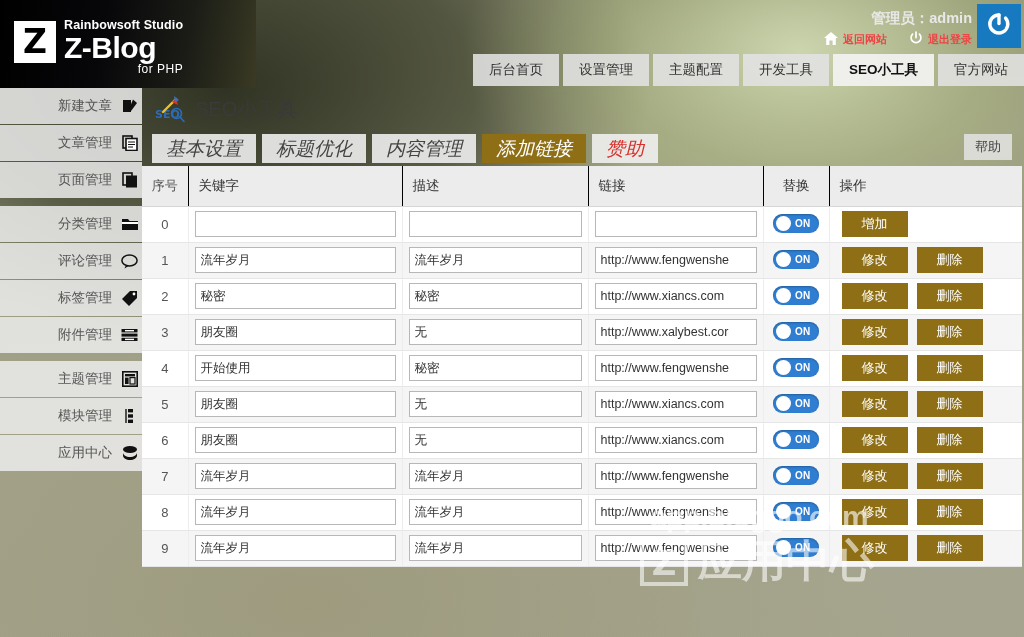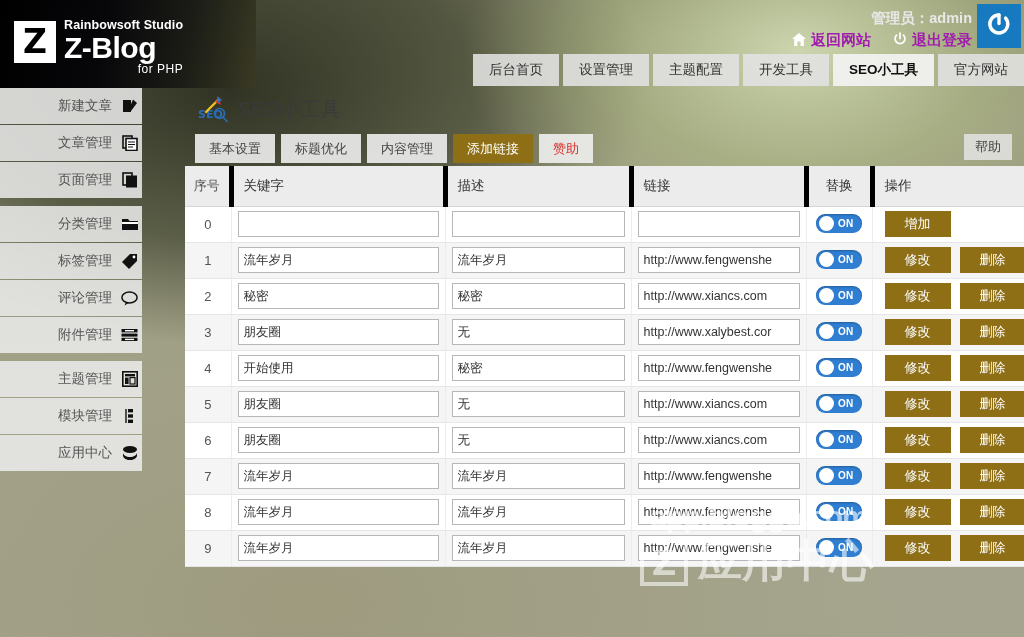--- a/index.html
+++ b/index.html
@@ -40,21 +40,21 @@
 
   .hdr-right { position: absolute; right: 0; top: 0; width: 300px; height: 52px; font-weight: bold; }
   .admin-line {
     position: absolute; right: 52px; top: 9px;
     color: #e8e8e8; font-size: 14.5px; white-space: nowrap;
   }
   .hdr-links {
     position: absolute; right: 52px; top: 31px;
     display: flex; gap: 22px; align-items: center; white-space: nowrap;
   }
-  .hdr-link { color: #a21caf; font-size: 15px; display: flex; align-items: center; gap: 5px; cursor: pointer; }
+  .hdr-link { color: #ef4444; font-size: 11px; display: flex; align-items: center; gap: 5px; cursor: pointer; }
   .power-btn {
     position: absolute; right: 3px; top: 4px; width: 44px; height: 44px;
     background: #1779bf; display: flex; align-items: center; justify-content: center;
   }
 
   
   .topnav {
     position: absolute; right: 0; top: 54px; height: 32px;
     display: flex; gap: 4px;
   }
@@ -72,50 +72,50 @@
     height: 36px; margin-bottom: 1px;
     background: rgba(235,235,235,0.86);
     display: flex; align-items: center; justify-content: flex-end;
     padding-right: 4px; gap: 9px;
     color: #555; font-size: 13.5px; cursor: pointer;
   }
   .side-item .ico { width: 17px; height: 17px; display: flex; align-items: center; justify-content: center; color: #111; }
   .side-gap { height: 7px; }
 
   
-  .main { position: absolute; left: 142px; top: 88px; width: 882px; padding-left: 43px; }
+  .main { position: absolute; left: 142px; top: 88px; width: 882px; }
   .page-head {
     height: 42px; display: flex; align-items: center; gap: 9px; padding-left: 12px;
   }
   .seo-logo { width: 32px; height: 30px; position: relative; }
   .page-title { font-size: 20px; color: #3a3a3a; }
 
   .subtabs {
     height: 36px; display: flex; align-items: center; gap: 6px; padding-left: 10px;
     position: relative;
   }
   .subtab {
-    background: rgba(238,238,238,0.9); color: #444; font-size: 13px;
-    padding: 0 14px; height: 29px; line-height: 29px; cursor: pointer;
+    background: rgba(238,238,238,0.9); color: #444; font-size: 19px;
+    padding: 0 14px; height: 29px; line-height: 29px; cursor: pointer; font-style: italic;
   }
   .subtab.active { background: #8e6f16; color: #fff; }
   .subtab.donate { color: #d8302a; background: rgba(240,240,240,0.9); }
   .help-btn {
     position: absolute; right: 12px; top: 4px;
     background: rgba(228,228,228,0.85); color: #444; font-size: 13px;
     padding: 0 11px; height: 26px; line-height: 26px; cursor: pointer;
   }
 
   
   .table-wrap { width: 880px; background: rgba(255,255,255,0.97); }
   table { border-collapse: collapse; width: 880px; table-layout: fixed; }
   thead th {
     background: #ececec; color: #333; font-size: 13.5px; font-weight: normal;
     text-align: left; height: 40px; padding-left: 10px;
-    border-bottom: 1px solid #d6d6d6; border-right: 5px solid #000000;
+    border-bottom: 1px solid #d6d6d6; border-right: 1px solid #000000;
   }
   tbody td {
     height: 36px; border-bottom: 1px solid #e6e6e6; border-right: 1px solid #ededed;
     padding: 0 6px; font-size: 13px; color: #444;
   }
   tbody tr:nth-child(odd) { background: #ffffff; }
   tbody tr:nth-child(even) { background: #f5f5f5; }
   .c-idx { width: 46px; text-align: center; color: #555; font-size: 13px; padding: 0 !important; }
   .c-kw { width: 214px; }
   .c-desc { width: 186px; }
@@ -249,34 +249,34 @@
     <div class="side-item">
       <span>分类管理</span>
       <span class="ico">
         <svg width="16" height="14" viewBox="0 0 16 14">
           <path d="M0 2 h6 l1.5 2 H16 v9 H0 Z" fill="#111"></path>
           <rect x="0" y="5" width="16" height="2" fill="#fff"></rect>
         </svg>
       </span>
     </div>
     <div class="side-item">
+      <span>评论管理</span>
+      <span class="ico">
+        <svg width="17" height="15" viewBox="0 0 17 15">
+          <ellipse cx="8.5" cy="6.5" rx="7.6" ry="5.6" fill="none" stroke="#111" stroke-width="1.5"></ellipse>
+          <path d="M5 11 L3.5 14.5 L8 11.8 Z" fill="#111"></path>
+        </svg>
+      </span>
+    </div>
+    <div class="side-item">
       <span>标签管理</span>
       <span class="ico">
         <svg width="16" height="16" viewBox="0 0 16 16">
           <path d="M8 1 H15 V8 L7 16 L0 9 Z" fill="#111"></path>
           <circle cx="12" cy="4" r="1.4" fill="#fff"></circle>
-        </svg>
-      </span>
-    </div>
-    <div class="side-item">
-      <span>评论管理</span>
-      <span class="ico">
-        <svg width="17" height="15" viewBox="0 0 17 15">
-          <ellipse cx="8.5" cy="6.5" rx="7.6" ry="5.6" fill="none" stroke="#111" stroke-width="1.5"></ellipse>
-          <path d="M5 11 L3.5 14.5 L8 11.8 Z" fill="#111"></path>
         </svg>
       </span>
     </div>
     <div class="side-item">
       <span>附件管理</span>
       <span class="ico">
         <svg width="17" height="14" viewBox="0 0 17 14">
           <rect x="0.5" y="1" width="16" height="3.4" fill="#111"></rect>
           <rect x="0.5" y="5.6" width="16" height="3" fill="#111"></rect>
           <rect x="0.5" y="9.8" width="16" height="3.2" fill="#111"></rect>

